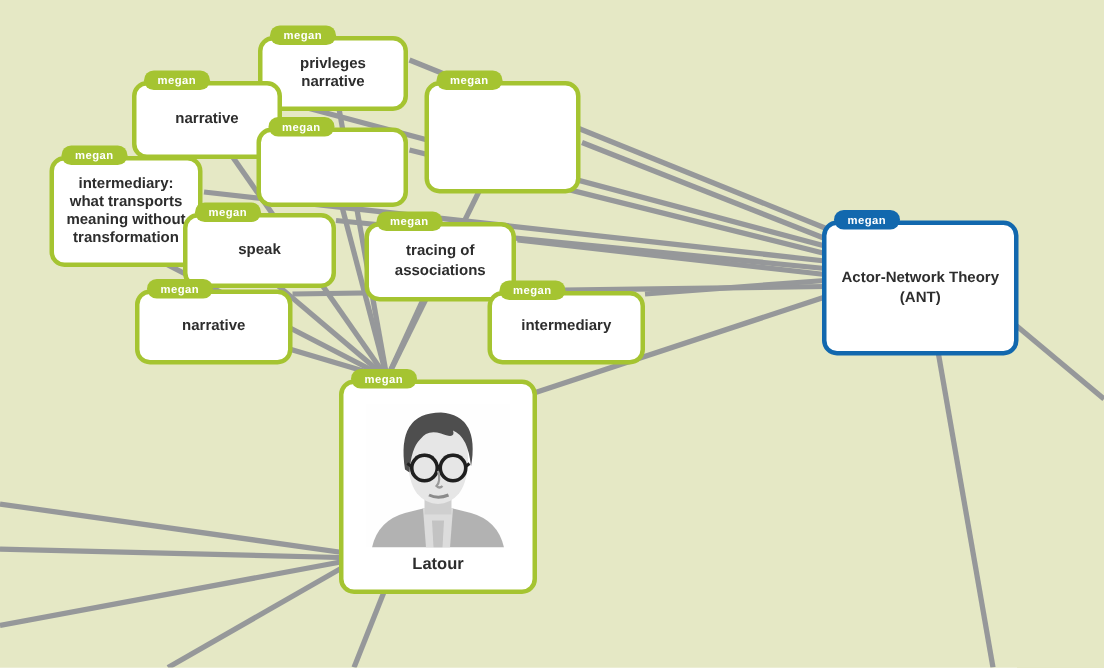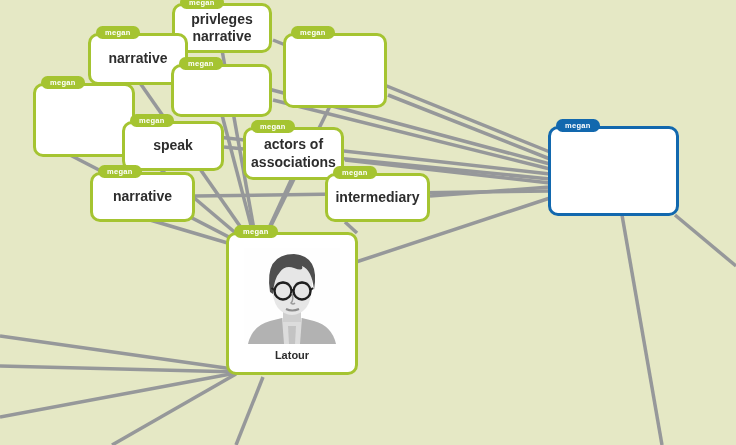--- a/index.html
+++ b/index.html
@@ -20,39 +20,40 @@
     background:#fff;
     border:3px solid var(--green);
     border-radius:10px;
     box-sizing:border-box;
     display:flex;
     align-items:center;
     justify-content:center;
     text-align:center;
     color:var(--ink);
     font-weight:bold;
+    margin-top:21px;
   }
   .node.blue{border-color:var(--blue);}
   .tag{
     position:absolute;
     top:-10px;left:5px;
     height:13px;
     line-height:13px;
     padding:0 9px;
     background:var(--green);
     border-radius:7px;
     color:#fff;
     font-size:7.5px;
     font-weight:bold;
     letter-spacing:.3px;
     white-space:nowrap;
   }
   .node.blue .tag{background:var(--blue);}
   .node .label{
-    font-size:14px;
+    font-size:10px;
     line-height:1.22;
     padding:2px 5px;
   }
   .node.blue .label{font-size:10px;line-height:1.3;padding:2px 8px;}
   .node.photo{flex-direction:column;justify-content:flex-start;}
   .node.photo .portrait{margin-top:13px;width:96px;height:96px;flex:0 0 auto;}
   .node.photo .label{font-size:11px;margin-top:3px;}
 </style>
 </head>
 <body>
@@ -95,39 +96,41 @@
       <div class="label">narrative</div>
     </div>
     <div class="node green" style="left: 283px; top: 33px; width: 104px; height: 75px;">
       <span class="tag">megan</span>
     </div>
     <div class="node green" style="left: 171px; top: 64px; width: 101px; height: 53px;">
       <span class="tag">megan</span>
     </div>
     <div class="node green" style="left: 33px; top: 83px; width: 102px; height: 74px;">
       <span class="tag">megan</span>
+      <div class="label">intermediary: what transports meaning without transformation</div>
     </div>
     <div class="node green" style="left: 122px; top: 121px; width: 102px; height: 50px;">
       <span class="tag">megan</span>
       <div class="label">speak</div>
     </div>
     <div class="node green" style="left: 243px; top: 127px; width: 101px; height: 53px;">
       <span class="tag">megan</span>
-      <div class="label">actors of associations</div>
+      <div class="label">tracing of associations</div>
     </div>
     <div class="node green" style="left: 90px; top: 172px; width: 105px; height: 50px;">
       <span class="tag">megan</span>
       <div class="label">narrative</div>
     </div>
     <div class="node green" style="left: 325px; top: 173px; width: 105px; height: 49px;">
       <span class="tag">megan</span>
       <div class="label">intermediary</div>
     </div>
     <div class="node blue" style="left: 548px; top: 126px; width: 131px; height: 90px;">
       <span class="tag">megan</span>
+      <div class="label">Actor-Network Theory (ANT)</div>
     </div>
     <div class="node photo" style="left: 226px; top: 232px; width: 132px; height: 143px;">
       <span class="tag">megan</span>
       <svg class="portrait" viewBox="0 0 96 96" xmlns="http://www.w3.org/2000/svg">
     <rect width="96" height="96" fill="#fefefe"></rect>
     <path d="M4 96 Q8 78 26 73 L38 70 L58 70 L70 73 Q88 78 92 96 Z" fill="#b2b2b2"></path>
     <path d="M38 70 L58 70 L56 96 L40 96 Z" fill="#dcdcdc"></path>
     <path d="M44 78 L52 78 L51 96 L45 96 Z" fill="#c3c3c3"></path>
     <path d="M39 56 L57 56 L57 74 L39 74 Z" fill="#cfcfcf"></path>
     <path d="M28 36 Q28 12 48 12 Q68 12 68 36 Q68 52 62 60 Q56 67 48 67 Q40 67 34 60 Q28 52 28 36 Z" fill="#e6e6e6"></path>

